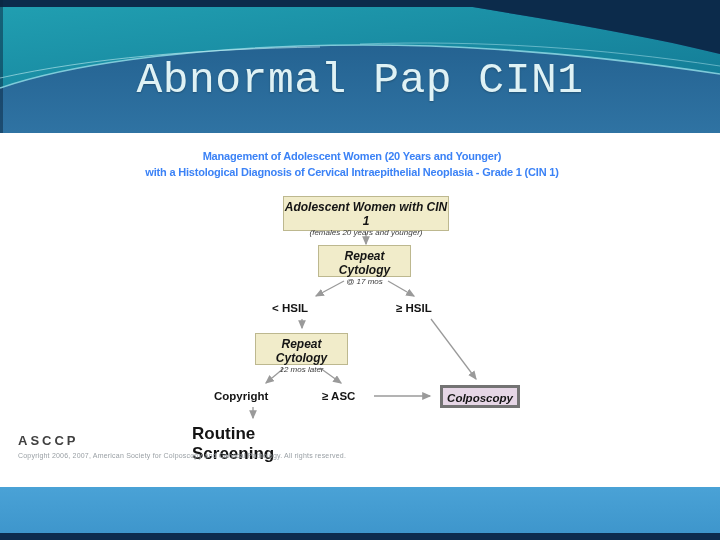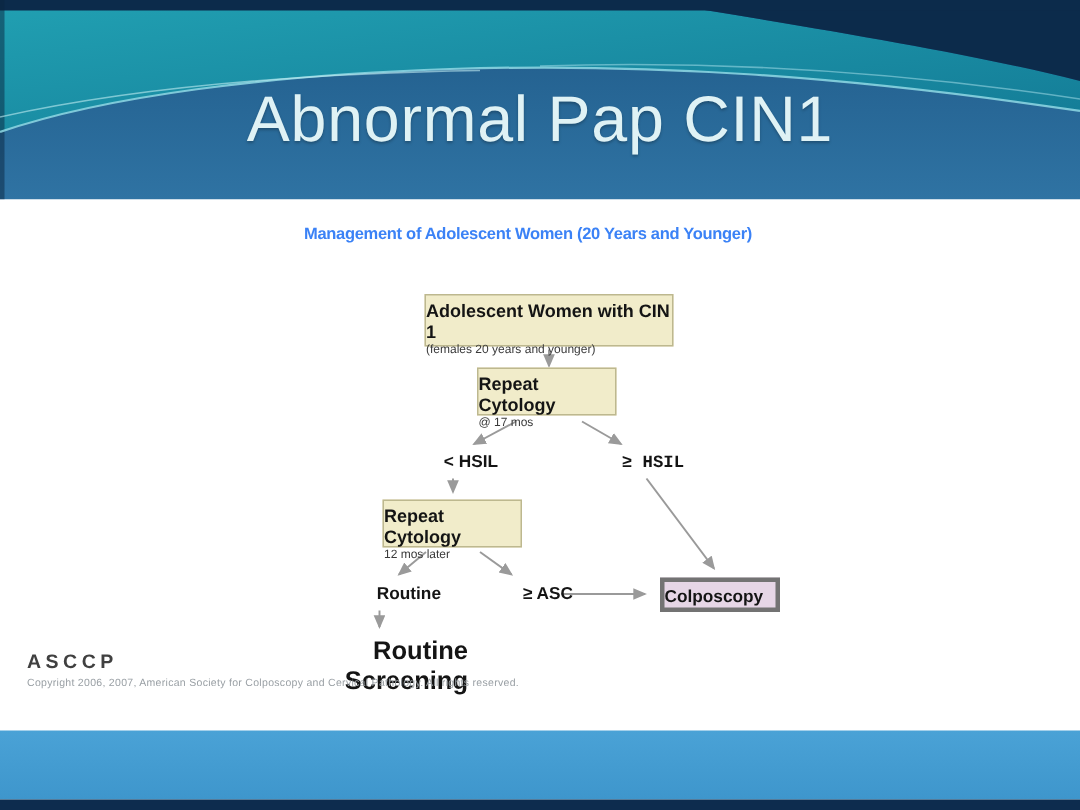--- a/index.html
+++ b/index.html
@@ -1,46 +1,47 @@
 <!DOCTYPE html>
 <html><head>
 <meta charset="utf-8">
 <style>
   * { margin: 0; padding: 0; box-sizing: border-box; }
   body { background: #888; font-family: "Liberation Sans", sans-serif; }
   .slide {
     position: relative; width: 720px; height: 540px;
     background: #ffffff; overflow: hidden; margin: 0 auto;
   }
-  .header { position: absolute; left: 0; top: 0; width: 720px; height: 162px; }
+  .header { position: absolute; left: 0; top: 0; width: 720px; height: 162px; font-family: Liberation Mono, monospace; }
   .header svg { position: absolute; left: 0; top: 0; }
   .slide-title {
     position: absolute; left: 0; top: 56px; width: 720px;
     text-align: center; font-size: 43px; font-weight: normal;
     color: #dff2f5; letter-spacing: 0.5px;
     text-shadow: 0 1px 2px rgba(0,0,0,0.25);
   }
   .fc-heading {
     position: absolute; left: 0; top: 148px; width: 704px;
     text-align: center; color: #3b82f6; font-weight: bold;
     font-size: 11px; line-height: 16px; letter-spacing: -0.2px;
   }
   .node {
-    position: absolute; 
+    position: absolute; text-align: center;
     border: 1px solid #bdb88f; background: #f1ecca;
     padding-top: 3px;
+    font-style: italic;
   }
   .node .node-title { font-size: 12px; font-weight: bold; color: #141414; line-height: 14px; }
   .node .node-sub { font-size: 8px; color: #3a3a3a; line-height: 10px; }
   .node.lavender {
     background: #e6d6e6; border: 3px solid #737373; padding-top: 0;
   }
   .node.lavender .node-title { line-height: 21px; font-size: 11.5px; }
   .fc-label {
-    position: absolute; text-align: right; font-weight: bold;
+    position: absolute; text-align: left; font-weight: bold;
     font-size: 11.5px; color: #141414;
   }
   .arrows { position: absolute; left: 0; top: 0; pointer-events: none; }
   .asccp-logo {
     position: absolute; left: 18px; top: 433px;
     font-size: 13px; font-weight: bold; letter-spacing: 3px; color: #404040;
   }
   .copyright {
     position: absolute; left: 18px; top: 452px;
     font-size: 7px; color: #9aa0a5; letter-spacing: 0.2px;
@@ -78,20 +79,21 @@
       <rect width="3" height="133" fill="#0a2540" opacity="0.5"></rect>
       <path d="M0,88 C70,64 180,50 300,46 C430,42 560,50 720,74" stroke="#8fd8e4" stroke-width="1.5" fill="none" opacity="0.85"></path>
       <path d="M0,78 C90,58 200,49 320,47" stroke="#c2ecf2" stroke-width="1" fill="none" opacity="0.6"></path>
       <path d="M360,44 C480,40 600,48 720,66" stroke="#aee4ee" stroke-width="1" fill="none" opacity="0.5"></path>
     </svg>
     <h1 class="slide-title">Abnormal Pap CIN1</h1>
   </div>
 
   <div class="fc-heading">
     <div>Management of Adolescent Women (20 Years and Younger)</div>
+    <div>with a Histological Diagnosis of Cervical Intraepithelial Neoplasia - Grade 1 (CIN 1)</div>
   </div>
 
   <svg class="arrows" width="720" height="540" viewBox="0 0 720 540">
     <defs>
       <marker id="arw" markerWidth="8" markerHeight="7" refX="6" refY="3" orient="auto">
         <path d="M0,0 L7,3 L0,6 Z" fill="#9a9a9a"></path>
       </marker>
     </defs>
     <g stroke="#9a9a9a" stroke-width="1.3">
       <line x1="366" y1="233" x2="366" y2="244" marker-end="url(#arw)"></line>
@@ -111,28 +113,28 @@
     <div class="node-sub">(females 20 years and younger)</div>
   </div>
 
   <div class="node" style="left:318px; top:245px; width:93px; height:32px;">
     <div class="node-title">Repeat Cytology</div>
     <div class="node-sub">@ 17 mos</div>
   </div>
 
   <div class="fc-label" style="left:272px; top:302px; width:60px;">&lt; HSIL</div>
 
-  <div class="fc-label" style="left:396px; top:302px; width:60px;font-family:Liberation Mono, monospace;">≥ HSIL</div>
+  <div class="fc-label" style="left:396px; top:302px; width:60px;">≥ HSIL</div>
 
   <div class="node" style="left:255px; top:333px; width:93px; height:32px;">
     <div class="node-title">Repeat Cytology</div>
     <div class="node-sub">12 mos later</div>
   </div>
 
-  <div class="fc-label" style="left:214px; top:390px; width:80px;">Routine</div>
+  <div class="fc-label" style="left:214px; top:390px; width:80px;">Copyright</div>
 
   <div class="fc-label" style="left:322px; top:390px; width:60px;">≥ ASC</div>
 
   <div class="node lavender" style="left:440px; top:385px; width:80px; height:23px;">
     <div class="node-title">Colposcopy</div>
   </div>
 
   <div class="fc-label" style="left:192px; top:424px; width:120px; font-size:17px;">Routine Screening</div>
 
   <div class="asccp-logo">ASCCP</div>

